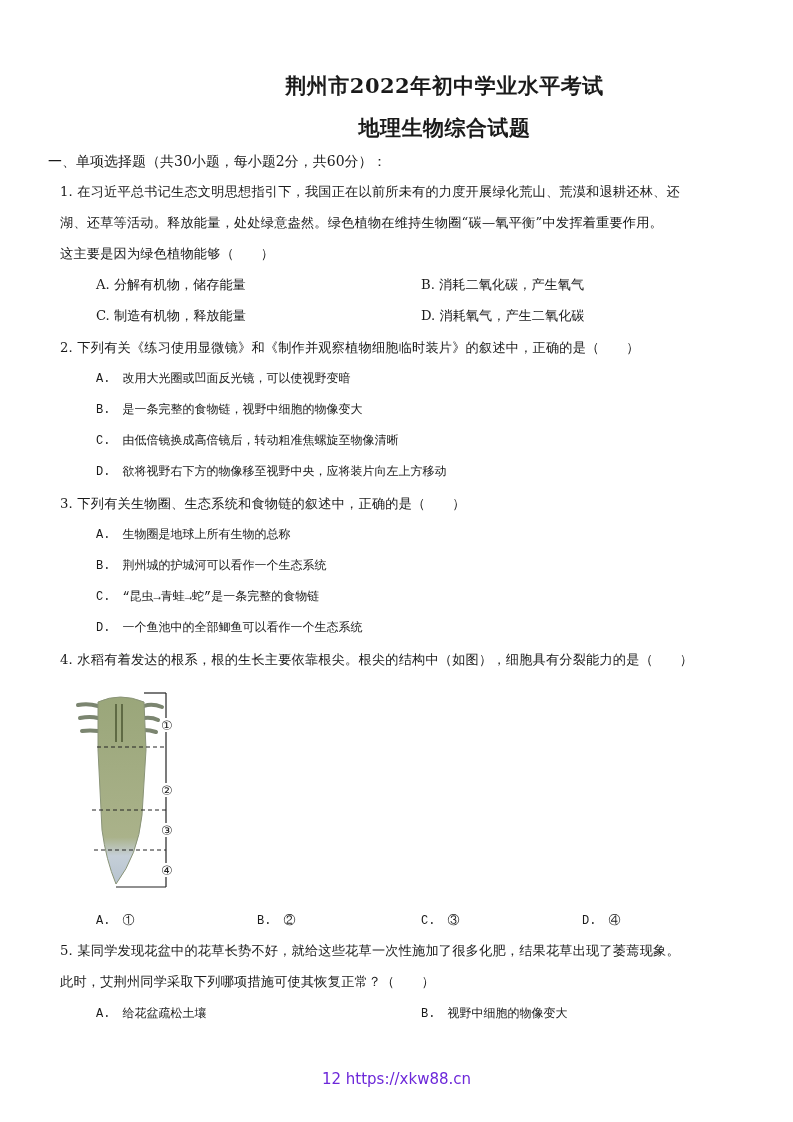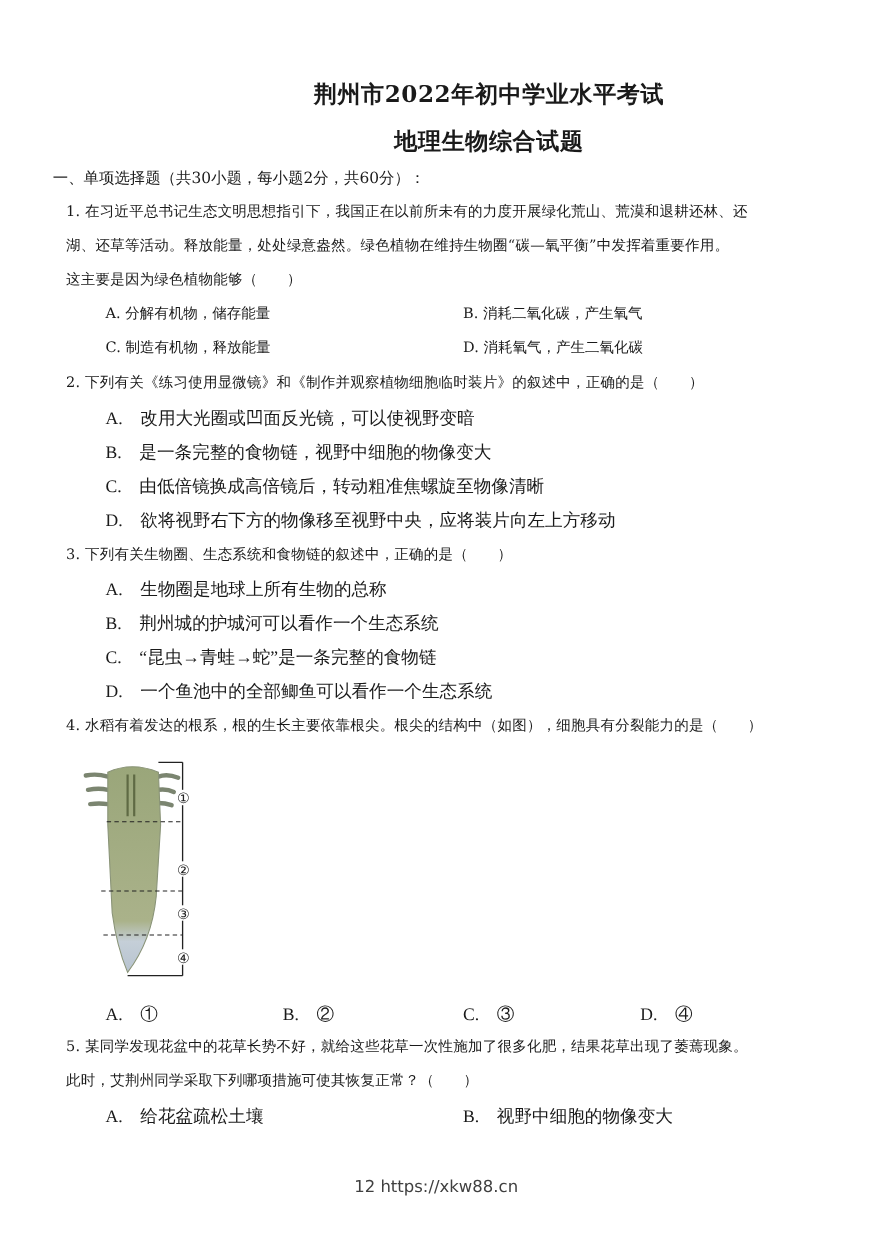--- a/index.html
+++ b/index.html
@@ -4,23 +4,23 @@
 <style>
   html, body { margin:0; padding:0; background:#ffffff; }
   body { width:793px; height:1122px; position:relative; overflow:hidden;
          font-family:"DejaVu Serif","Liberation Serif",serif; color:#1a1a1a; }
   .title { position:absolute; left:0; width:793px; text-align:center; font-weight:bold; font-size:21px; letter-spacing:0.5px;padding-left:48px; }
   .t1 { top:72px; }
   .t2 { top:114px; }
   .sec { position:absolute; left:48px; top:153px; font-size:14px; font-weight:normal; }
   .line { position:absolute; left:60px; font-size:13.2px; white-space:nowrap; letter-spacing:0.2px; }
   .opt { position:absolute; font-size:13.2px; white-space:nowrap;margin-left:24px; }
-  .optS { font-family:Liberation Serif, serif; font-size:16px; }
+  .optS { font-family:Liberation Mono, monospace; font-size:12px; }
   .footer { position:absolute; top:1070px; left:0; width:793px; text-align:center;
-            font-family:"DejaVu Sans","Liberation Sans",sans-serif; font-size:15px; color:#404040; }
+            font-family:"DejaVu Sans","Liberation Sans",sans-serif; font-size:15px; color:#6d28d9; }
   .fig { position:absolute; left:72px; top:690px; width:120px; height:200px; }
 </style>
 </head>
 <body>
 
 <div class="title t1">荆州市2022年初中学业水平考试</div>
 <div class="title t2">地理生物综合试题</div>
 <div class="sec">一、单项选择题（共30小题，每小题2分，共60分）：</div>
 
 <div class="line" style="top:183px">1. 在习近平总书记生态文明思想指引下，我国正在以前所未有的力度开展绿化荒山、荒漠和退耕还林、还</div>

